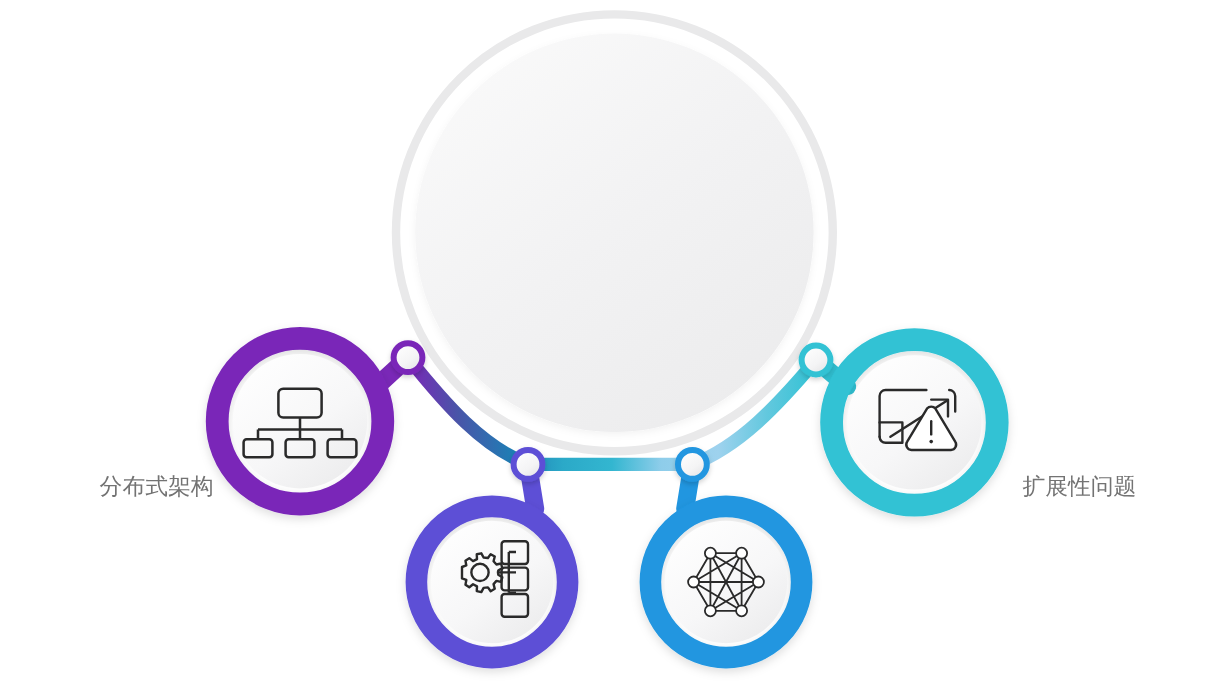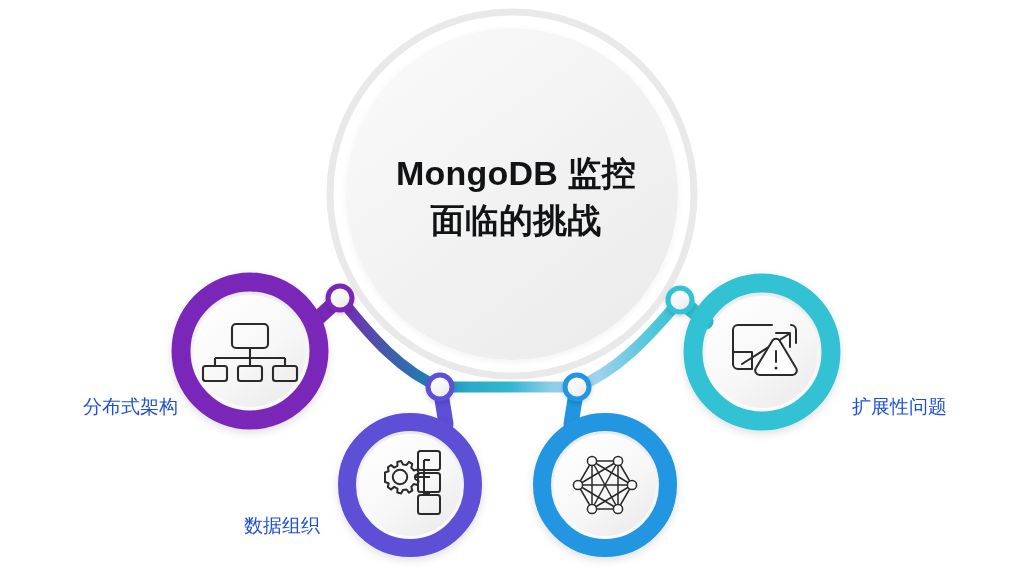--- a/index.html
+++ b/index.html
@@ -41,21 +41,21 @@
     pointer-events: none;
   }
   .hub-title .ln {
     display: block;
     white-space: nowrap;
   }
   
   .node-label {
     position: absolute;
     font-size: 19px;
-    color: #1d4ed8;
+    color: #737373;
     white-space: nowrap;
     line-height: 1.2;
   }
   .lbl-right { text-align: left; }
   .lbl-left  { text-align: right; }
 </style>
 </head>
 <body>
 
 <div id="stage" style="background: rgb(255, 255, 255);">
@@ -214,25 +214,20 @@
         <path d="M 742 364 L 789 334"></path>
         <path d="M 776 333 L 790 333 L 790 347"></path>
 
         <path d="M 772.5 340.5 A 4.5 4.5 0 0 1 779.5 340.5 L 796 368 A 4.5 4.5 0 0 1 792.5 375 L 759.5 375 A 4.5 4.5 0 0 1 756 368 Z" fill="#ffffff"></path>
         <path d="M 776 351 L 776 362"></path>
         <circle cx="776" cy="368" r="1.5" fill="#2a2a2a" stroke="none"></circle>
       </g>
     </g>
   </svg>
 
-  <div class="hub-title" style="color: rgb(17, 19, 21);">
-    <span class="ln">MongoDB 监控</span>
-    <span class="ln">面临的挑战</span>
-  </div>
 
   <div class="node-label lbl-left" style="left:0px; top:396px; width:178px;">分布式架构</div>
 
-  <div class="node-label lbl-left" style="left:80px; top:515px; width:240px;">数据组织</div>
 
 
   <div class="node-label lbl-right" style="left:852px; top:396px; width:180px;">扩展性问题</div>
 
 </div>
 
 </body></html>

